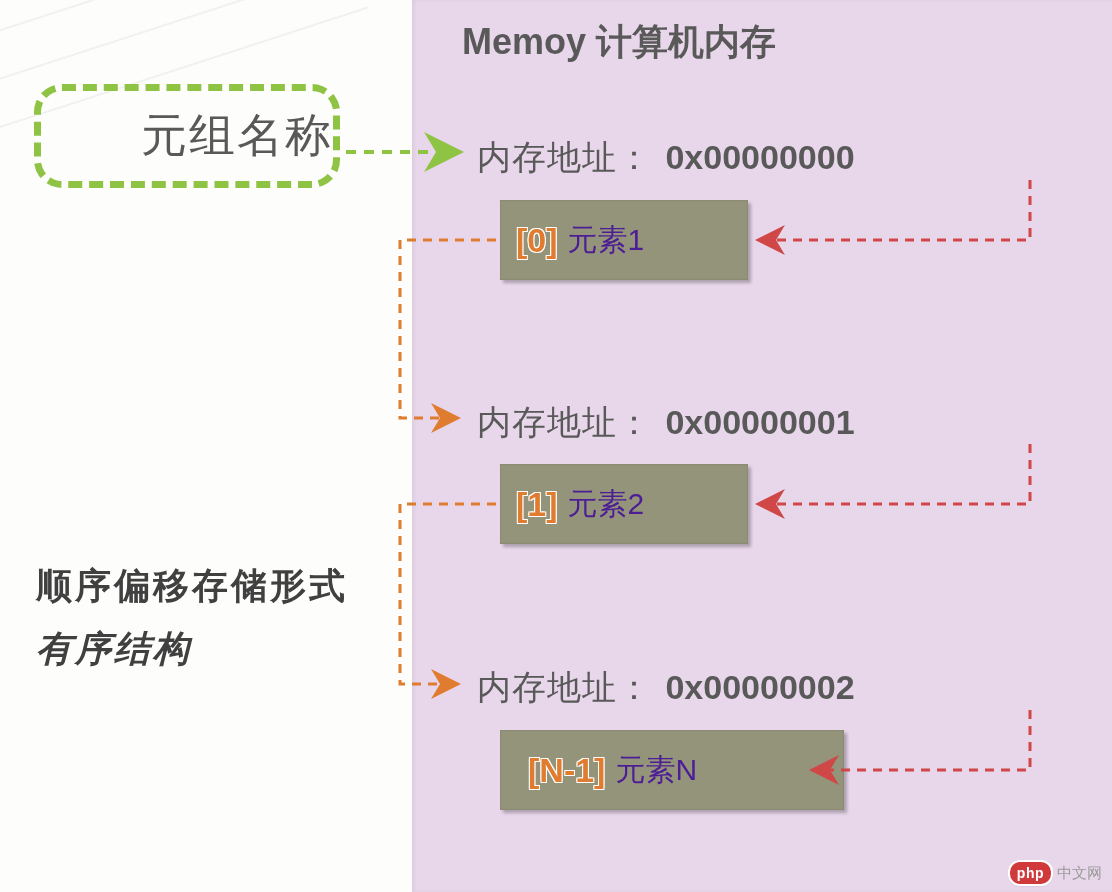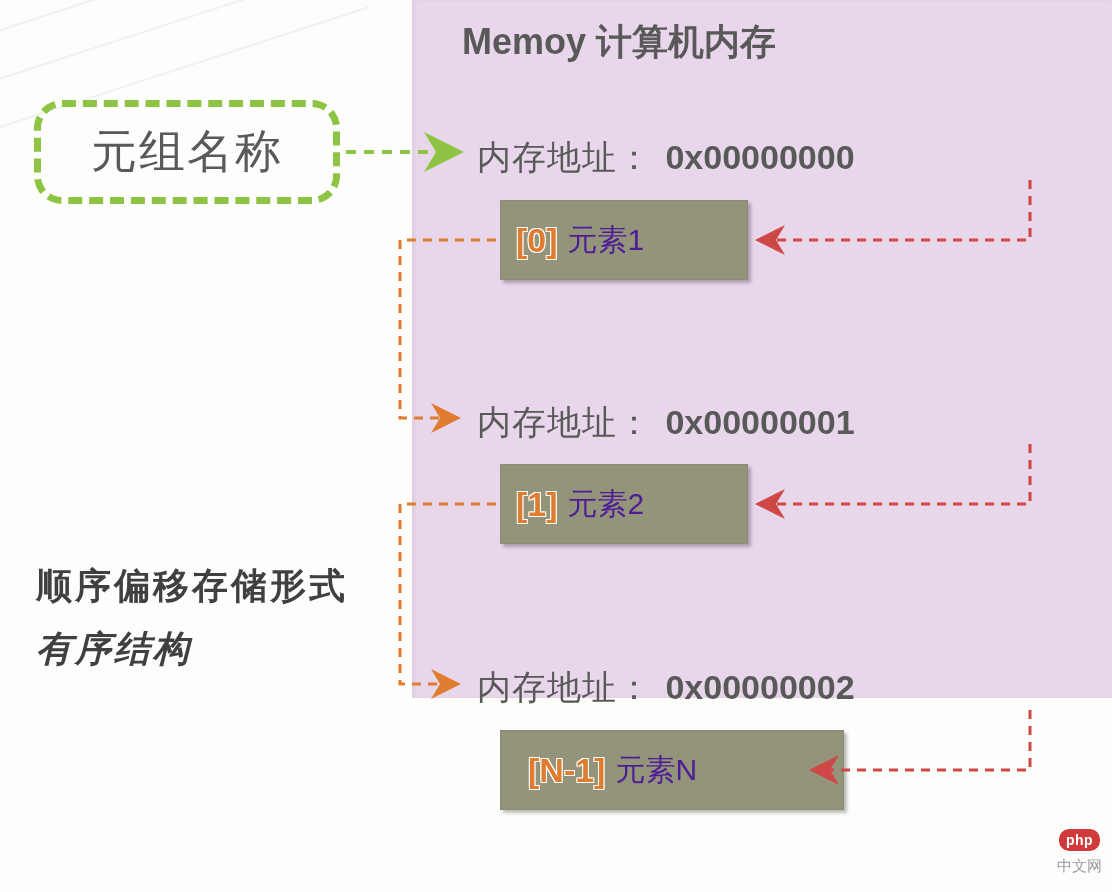--- a/index.html
+++ b/index.html
@@ -33,46 +33,46 @@
     .watermark .stripe.s2 { top: 56px; }
     .watermark .stripe.s3 { top: 102px; }
     .watermark .stripe.s4 { top: 148px; }
 
     
     .memory-panel {
       position: absolute;
       left: 412px;
       top: 0;
       width: 700px;
-      height: 698px;
+      height: 892px;
       background: #e8d6ea;
       box-shadow: inset 2px 0 4px rgba(0,0,0,0.05);
     }
 
     .memory-title {
       position: absolute;
       left: 50px;
       top: 18px;
       font-size: 36px;
       font-weight: 700;
       color: #595959;
     }
 
     
     .tuple-name-box {
       position: absolute;
       left: 34px;
-      top: 100px;
+      top: 84px;
       width: 306px;
       height: 104px;
       border: 7px dashed #8ec344;
       border-radius: 28px;
       display: flex;
       align-items: center;
-      justify-content: center;
+      justify-content: flex-end;
     }
     .tuple-name-box span {
       font-size: 46px;
       color: #595959;
       font-weight: 500;
       letter-spacing: 2px;
     }
 
     
     .addr {
@@ -131,27 +131,26 @@
       inset: 0;
       width: 1112px;
       height: 892px;
       pointer-events: none;
     }
 
     
     .footer-badge {
       position: absolute;
       right: 10px;
-      bottom: 16px;
+      bottom: 8px;
       display: flex;
       align-items: center;
       gap: 6px;
       font-size: 15px;
       color: #9a9a9a;
-      flex-direction: column;
     }
     .footer-badge .pill {
       background: #d03a3a;
       color: #fff;
       font-weight: 700;
       font-size: 14px;
       padding: 3px 7px;
       border-radius: 10px;
       letter-spacing: 0.5px;
       box-shadow: 0 0 0 2px rgba(255,255,255,1), 0 1px 3px rgba(0,0,0,0.3);

